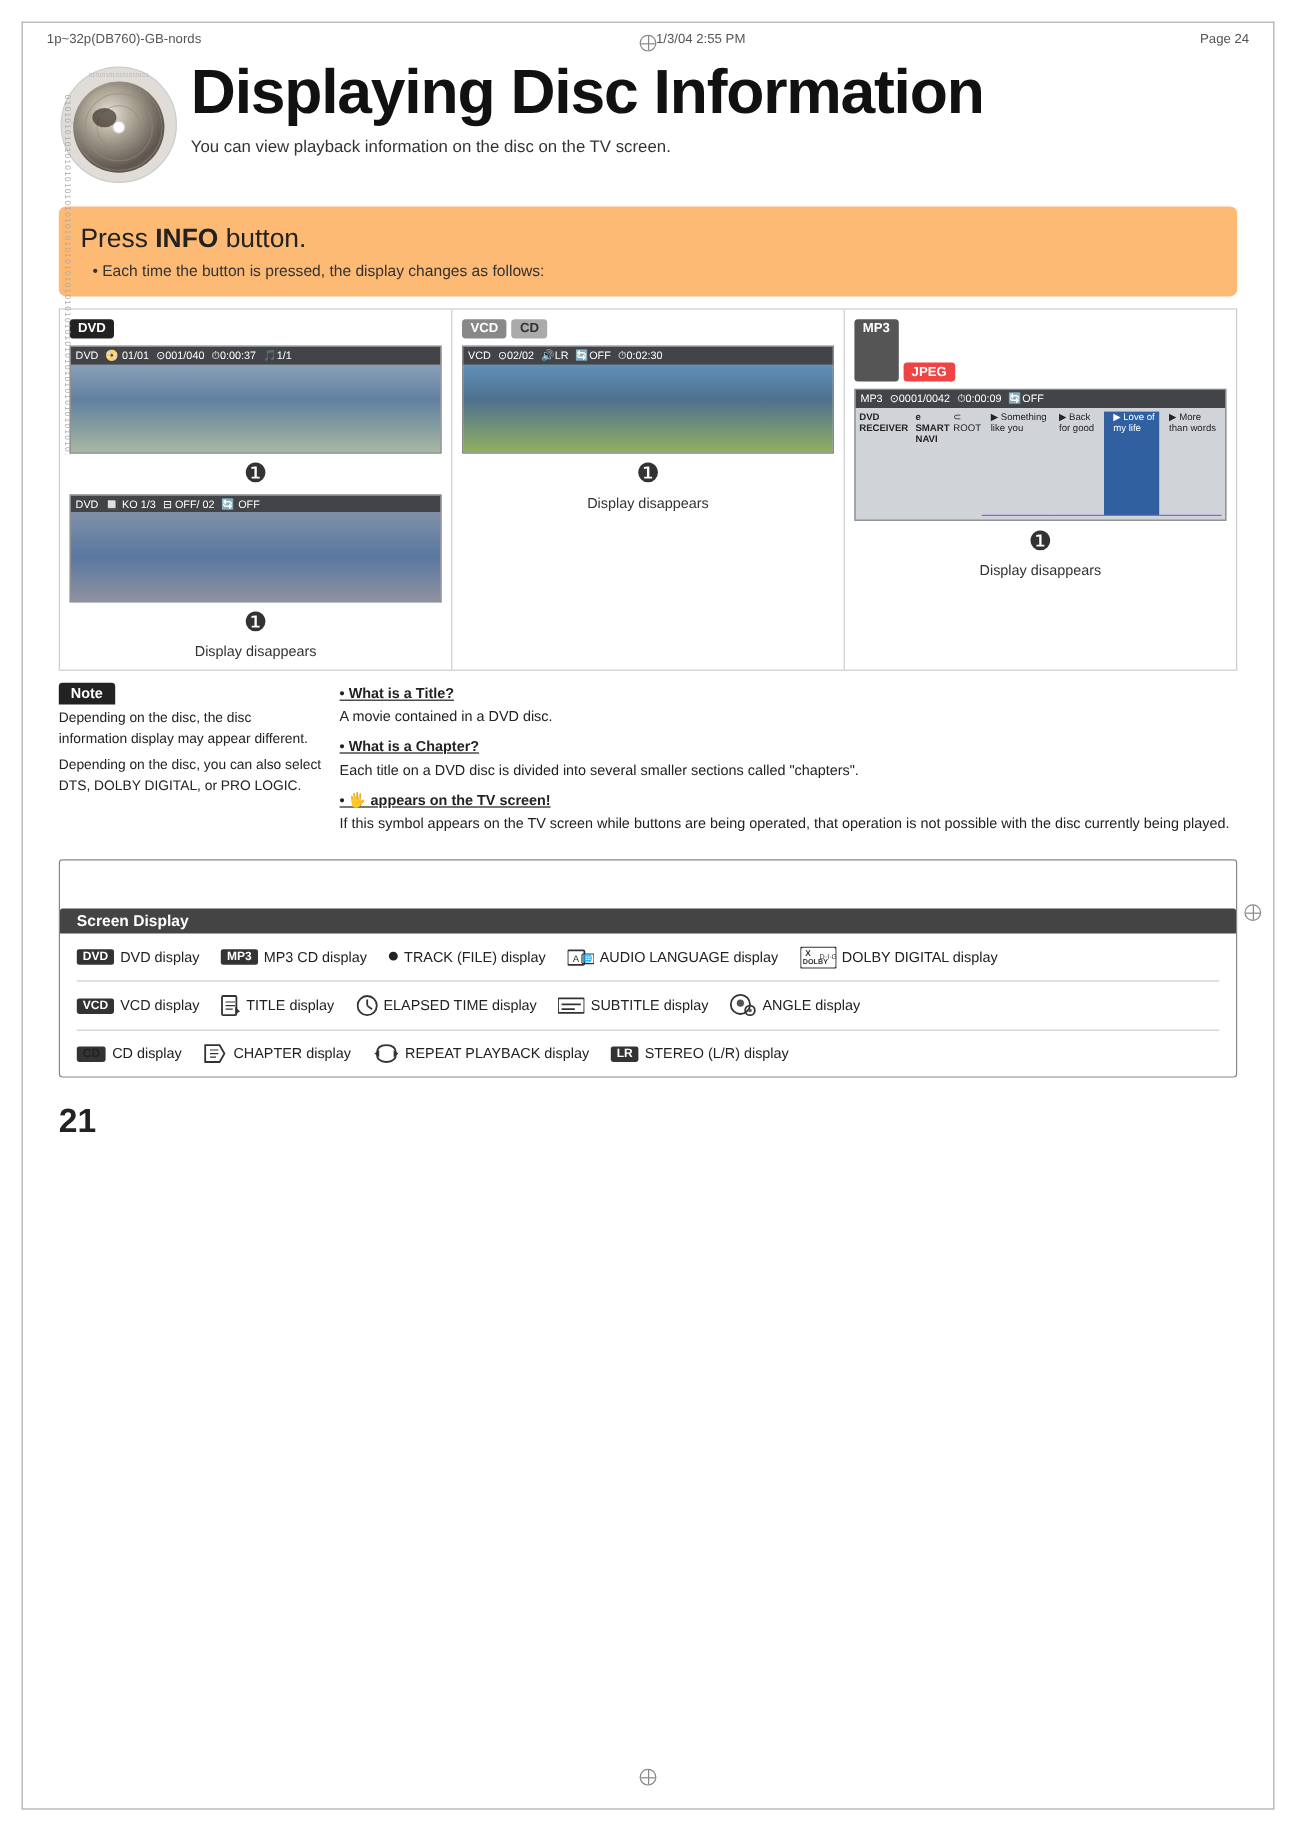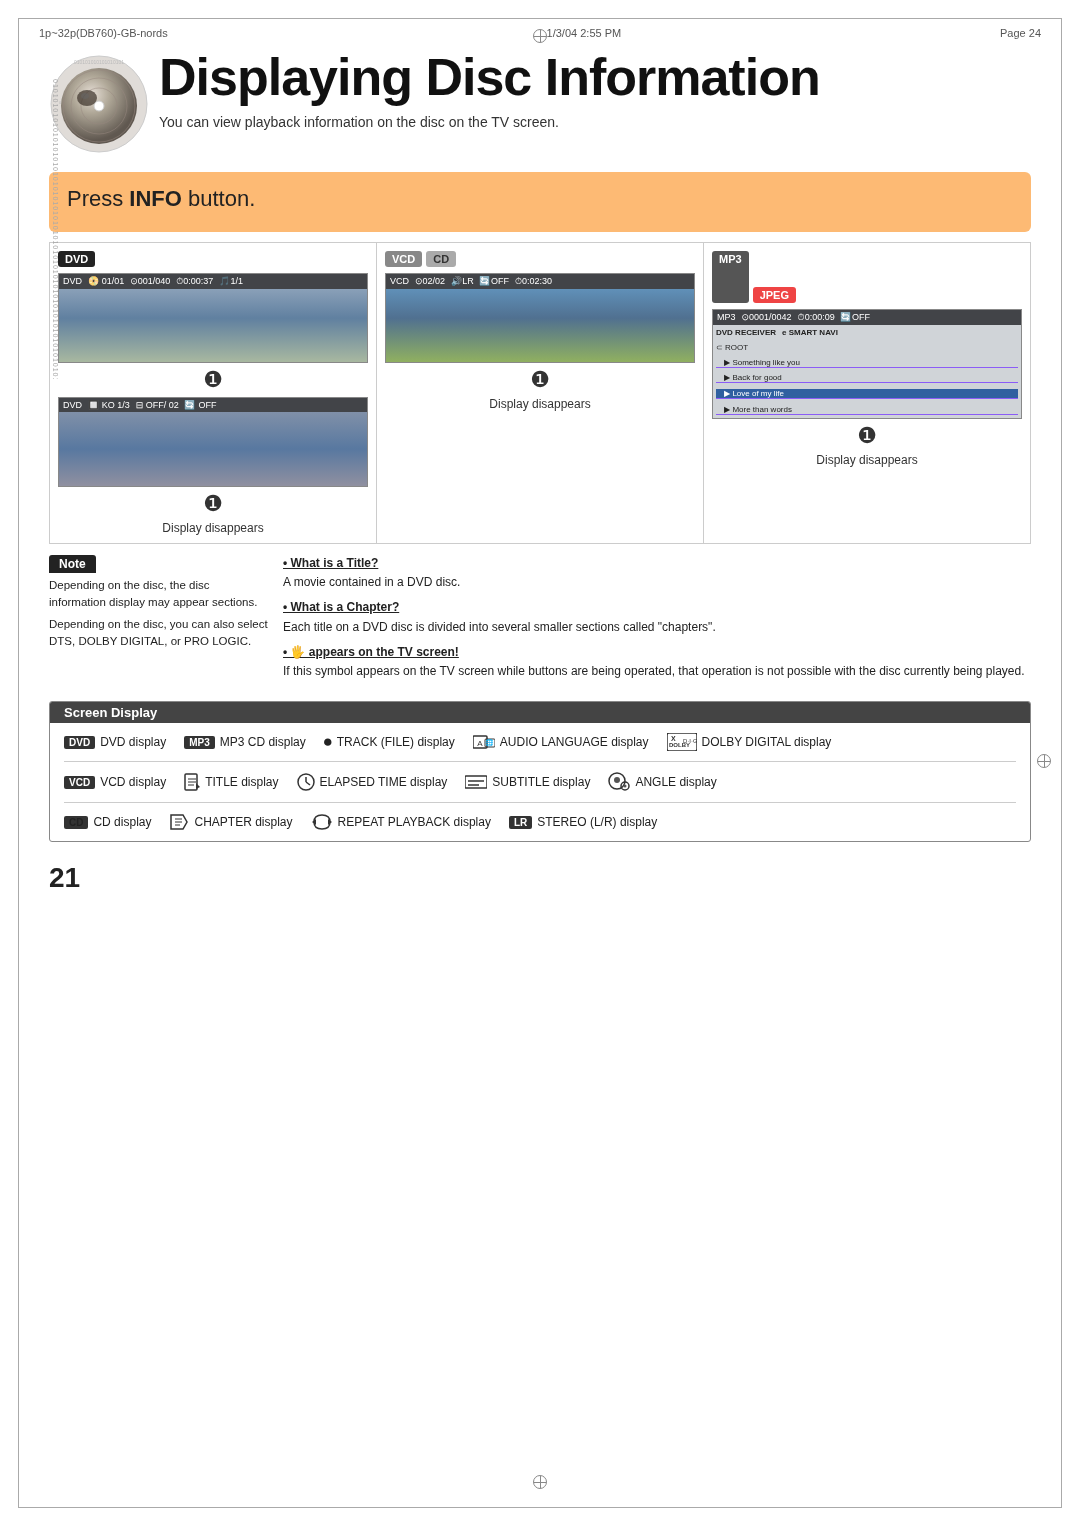--- a/index.html
+++ b/index.html
@@ -147,24 +147,23 @@
 
     .screen-landscape {
       flex: 1;
       background: linear-gradient(180deg, #8aa0b8 0%, #6080a0 40%, #a8b8a0 100%);
     }
 
     .screen-mp3 {
       flex: 1;
       background: #d0d4d8;
       display: flex;
-      flex-direction: column;
+      flex-direction: row;
       font-size: 8px;
       padding: 3px;
-      justify-content: space-between;
     }
 
     .mp3-row {
       display: flex;
       gap: 6px;
       font-size: 8px;
     }
 
     .mp3-list-item {
       font-size: 8px;
@@ -247,20 +246,21 @@
       border-radius: 3px;
     }
 
     .screen-display-header {
       background: #444;
       color: #fff;
       font-size: 13px;
       font-weight: bold;
       padding: 3px 14px;
       border-radius: 2px 2px 0 0;
+      margin-top: 40px;
     }
 
     .screen-display-body {
       padding: 10px 14px;
       display: flex;
       flex-direction: column;
       gap: 8px;
     }
 
     .sd-row {
@@ -392,20 +392,23 @@
     <div class="title-block">
       <div class="main-title">Displaying Disc Information</div>
       <div class="subtitle-text">You can view playback information on the disc on the TV screen.</div>
     </div>
   </div>
 
   <div class="info-section">
     <div class="press-info-title">
       <span>Press </span><strong>INFO</strong><span> button.</span>
     </div>
+    <div class="bullet-text">
+      • <span>Each time the button is pressed, the display changes as follows:</span>
+    </div>
   </div>
 
   <div class="panels-row">
 
     <div class="panel">
       <div class="panel-badge-row">
         <span class="badge badge-dvd">DVD</span>
       </div>
 
       <div class="screen-img">
@@ -480,21 +483,21 @@
       <div class="display-disappears">Display disappears</div>
     </div>
 
   </div>
 
   <div class="lower-section">
 
     <div class="note-box">
       <span class="note-title">Note</span>
       <div class="note-body">
-        <p>Depending on the disc, the disc information display may appear sections.</p>
+        <p>Depending on the disc, the disc information display may appear different.</p>
         <p>Depending on the disc, you can also select DTS, DOLBY DIGITAL, or PRO LOGIC.</p>
       </div>
     </div>
 
     <div class="info-facts">
       <div class="fact">
         <strong>• What is a Title?</strong><br>
         <span>A movie contained in a DVD disc.</span>
       </div>
       <div class="fact">

